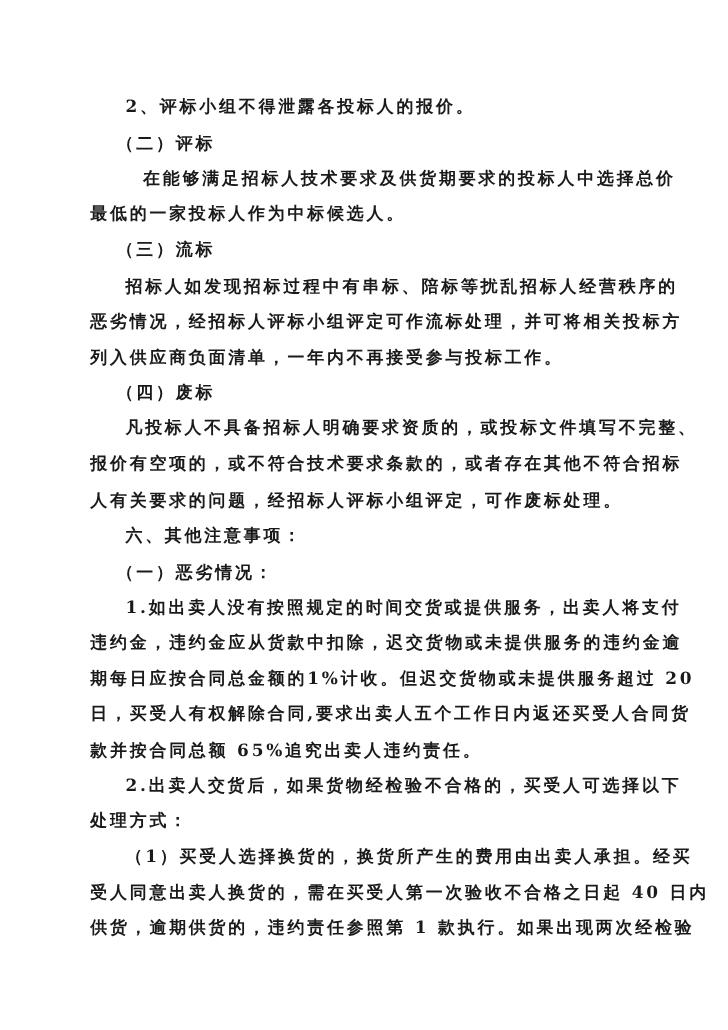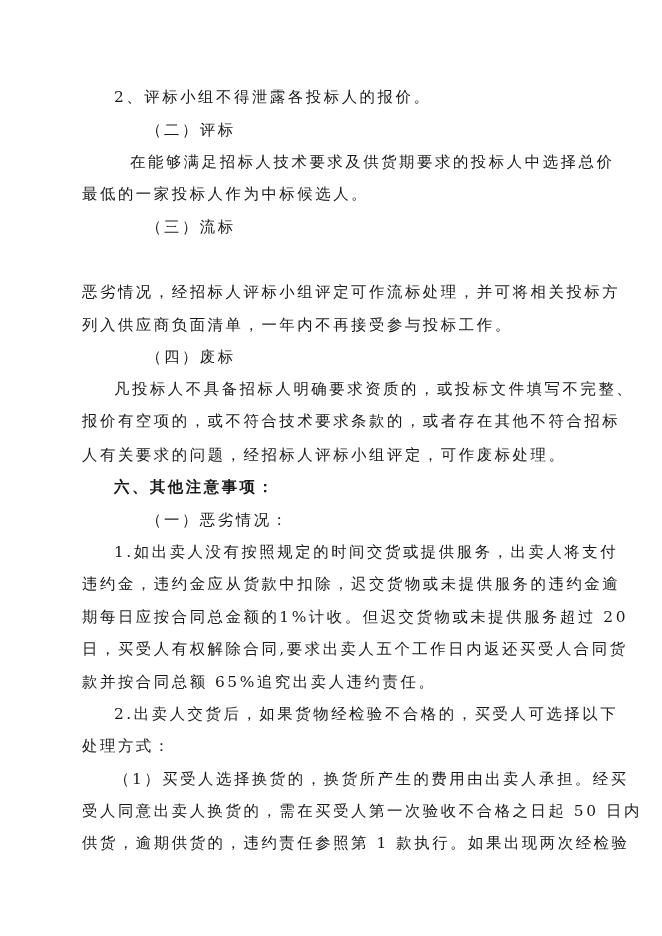--- a/index.html
+++ b/index.html
@@ -1,45 +1,46 @@
 <!DOCTYPE html>
 <html><head>
 <meta charset="utf-8">
 <style>
   html, body { margin: 0; padding: 0; background: #ffffff; }
   body { width: 662px; height: 936px; position: relative; overflow: hidden;
          font-family: "DejaVu Serif", "Liberation Serif", serif; color: #1a1a1a; }
   .page { position: absolute; left: 0; top: 0; width: 662px; height: 936px; background: #fff; }
   .line { position: absolute; left: 82px; width: 496px; font-size: 15.4px; line-height: 20px;
-          white-space: nowrap; letter-spacing: 2.55px; }
+          white-space: nowrap; letter-spacing: 2.55px; font-weight: bold; }
   .ind1 { left: 114px; width: 464px; }
   .ind2 { left: 130px; width: 448px; }
-  .indh { left: 106px; margin-left: 40px; }
+  .indh { left: 106px; }
   .bold { font-weight: bold; }
 </style>
 </head>
 <body>
 
 <div class="page">
   <div class="line ind1" style="top:87px">2、评标小组不得泄露各投标人的报价。</div>
   <div class="line indh" style="top:120px">（二）评标</div>
   <div class="line" style="top:184px">最低的一家投标人作为中标候选人。</div>
   <div class="line ind2" style="top:152px">在能够满足招标人技术要求及供货期要求的投标人中选择总价</div>
   <div class="line indh" style="top:217px">（三）流标</div>
+  <div class="line ind1" style="top:250px">招标人如发现招标过程中有串标、陪标等扰乱招标人经营秩序的</div>
   <div class="line" style="top:282px">恶劣情况，经招标人评标小组评定可作流标处理，并可将相关投标方</div>
   <div class="line" style="top:315px">列入供应商负面清单，一年内不再接受参与投标工作。</div>
   <div class="line indh" style="top:347px">（四）废标</div>
   <div class="line ind1" style="top:379px">凡投标人不具备招标人明确要求资质的，或投标文件填写不完整、</div>
   <div class="line" style="top:411px">报价有空项的，或不符合技术要求条款的，或者存在其他不符合招标</div>
   <div class="line" style="top:445px">人有关要求的问题，经招标人评标小组评定，可作废标处理。</div>
   <div class="line ind1 bold" style="top:477px">六、其他注意事项：</div>
   <div class="line indh" style="top:510px">（一）恶劣情况：</div>
   <div class="line ind1" style="top:542px">1.如出卖人没有按照规定的时间交货或提供服务，出卖人将支付</div>
   <div class="line" style="top:574px">违约金，违约金应从货款中扣除，迟交货物或未提供服务的违约金逾</div>
   <div class="line" style="top:607px">期每日应按合同总金额的1%计收。但迟交货物或未提供服务超过 20</div>
   <div class="line" style="top:639px">日，买受人有权解除合同,要求出卖人五个工作日内返还买受人合同货</div>
   <div class="line" style="top:672px">款并按合同总额 65%追究出卖人违约责任。</div>
   <div class="line ind1" style="top:704px">2.出卖人交货后，如果货物经检验不合格的，买受人可选择以下</div>
   <div class="line" style="top:736px">处理方式：</div>
   <div class="line ind1" style="top:769px">（1）买受人选择换货的，换货所产生的费用由出卖人承担。经买</div>
-  <div class="line" style="top:801px">受人同意出卖人换货的，需在买受人第一次验收不合格之日起 50 日内</div>
+  <div class="line" style="top:801px">受人同意出卖人换货的，需在买受人第一次验收不合格之日起 40 日内</div>
   <div class="line" style="top:833px">供货，逾期供货的，违约责任参照第 1 款执行。如果出现两次经检验</div>
 </div>
 
 </body></html>

